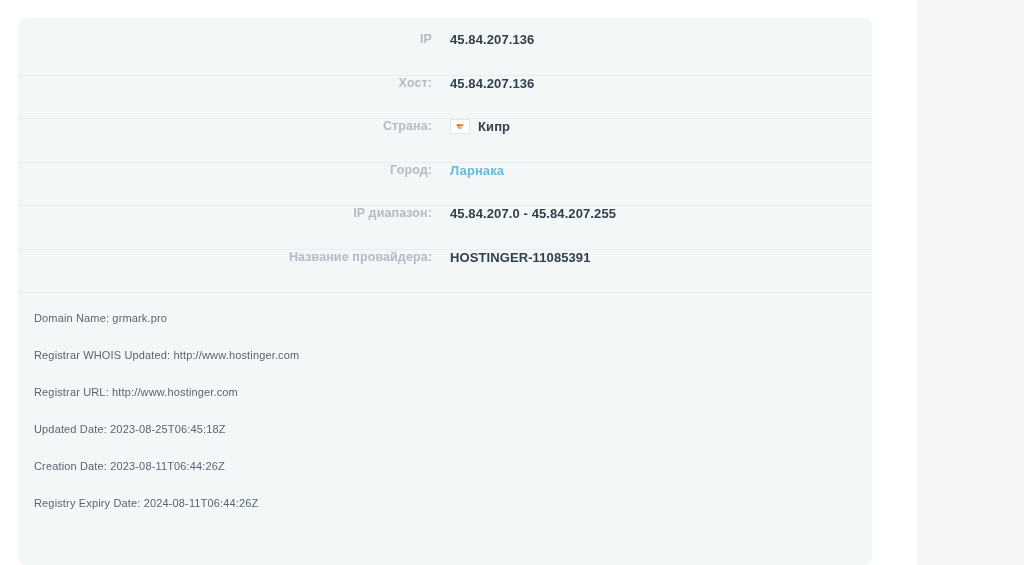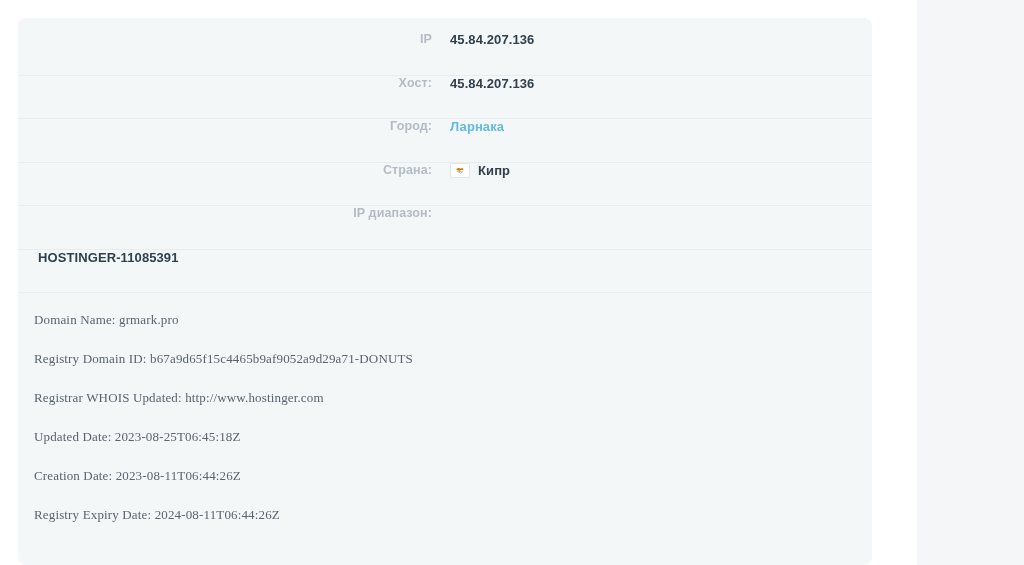--- a/index.html
+++ b/index.html
@@ -96,22 +96,22 @@
     display: block;
     width: 100%;
     height: 100%;
   }
 
   
   .whois-block {
     padding: 16px 20px 20px 16px;
   }
   .whois-line {
-    font-family: Liberation Serif, serif;
-    font-size: 13px;
+    font-family: Liberation Sans, sans-serif;
+    font-size: 11px;
     color: #59646f;
     line-height: 1;
     margin: 0 0 26px 0;
     white-space: pre;
     letter-spacing: 0.15px;
   }
   .whois-line:first-child {
     margin-top: 4px;
   }
 </style>
@@ -125,47 +125,49 @@
   <div class="prop-table">
       <div class="prop-row">
         <div class="prop-label">IP</div>
         <div class="prop-value">45.84.207.136</div>
       </div>
       <div class="prop-row">
         <div class="prop-label">Хост:</div>
         <div class="prop-value">45.84.207.136</div>
       </div>
       <div class="prop-row">
-        <div class="prop-label">Город:</div>
-        <div class="prop-value link">Ларнака</div>
-      </div>
-      <div class="prop-row">
         <div class="prop-label">Страна:</div>
         <div class="prop-value">
           <span class="flag-icon">
             <svg viewBox="0 0 18 12" xmlns="http://www.w3.org/2000/svg">
               <rect width="18" height="12" fill="#ffffff"></rect>
               <path d="M5.6 4.2 L7.4 3.6 L9.6 4.1 L11.6 3.8 L12.7 4.6 L11.9 5.5 L10.2 5.6 L8.6 6.2 L6.9 6.0 L5.4 5.3 Z" fill="#d47600"></path>
               <path d="M6.6 7.0 q1.1 1.0 2.0 0.2 q-0.3 1.0 0.5 1.4" stroke="#4e7a33" stroke-width="0.7" fill="none" stroke-linecap="round"></path>
               <path d="M9.6 7.2 q1.0 1.0 1.9 0.3" stroke="#4e7a33" stroke-width="0.7" fill="none" stroke-linecap="round"></path>
             </svg>
           </span>
           <span>Кипр</span>
         </div>
       </div>
       <div class="prop-row">
-        <div class="prop-label">IP диапазон:</div>
+        <div class="prop-label">Город:</div>
+        <div class="prop-value link">Ларнака</div>
       </div>
       <div class="prop-row">
+        <div class="prop-label">IP диапазон:</div>
+        <div class="prop-value">45.84.207.0 - 45.84.207.255</div>
+      </div>
+      <div class="prop-row">
+        <div class="prop-label">Название провайдера:</div>
         <div class="prop-value">HOSTINGER-11085391</div>
       </div>
     </div>
 
   <div class="whois-block">
       <div class="whois-line">Domain Name: grmark.pro</div>
-      <div class="whois-line">Registry Domain ID: b67a9d65f15c4465b9af9052a9d29a71-DONUTS</div>
       <div class="whois-line">Registrar WHOIS Updated: http://www.hostinger.com</div>
+      <div class="whois-line">Registrar URL: http://www.hostinger.com</div>
       <div class="whois-line">Updated Date: 2023-08-25T06:45:18Z</div>
       <div class="whois-line">Creation Date: 2023-08-11T06:44:26Z</div>
       <div class="whois-line">Registry Expiry Date: 2024-08-11T06:44:26Z</div>
     </div>
 
 </div>
 
 </body></html>

